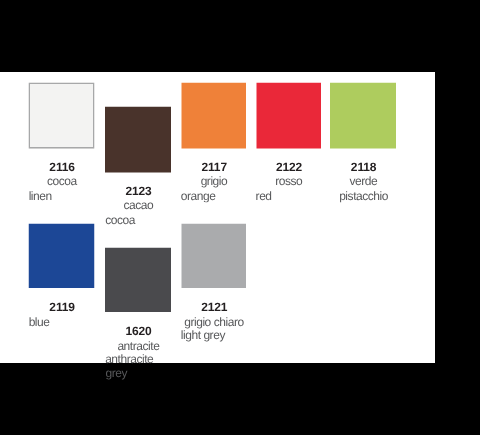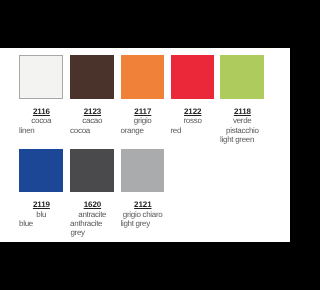--- a/index.html
+++ b/index.html
@@ -38,21 +38,21 @@
   #row-1 { top: 7.2px; }
   #row-2 { top: 100.5px; }
 
   .sw-cell {
     position: absolute;
     top: 0;
     width: 44px;
     transform: translateZ(0);
   }
   .c1 { left: 19.4px; }
-  .c2 { left: 70.4px; }
+  .c2 { left: 70.4px; margin-top: 16px; }
   .c3 { left: 120.8px; }
   .c4 { left: 170.7px; }
   .c5 { left: 220.4px; }
 
   .sw-chip {
     width: 43.6px;
     height: 43.6px;
     box-sizing: border-box;
   }
   .sw-chip.outlined {
@@ -60,21 +60,20 @@
   }
   .sw-code {
     font-size: 8px;
     font-weight: bold;
     color: #231f20;
     text-align: center;
     line-height: 9.33px;
     margin-top: 8.2px;
     letter-spacing: -0.1px;
     white-space: pre-line;
-    text-decoration: underline;
   }
   .sw-it {
     font-size: 8px;
     color: #58595b;
     text-align: center;
     line-height: 9.33px;
     letter-spacing: -0.3px;
     text-indent: -0.3px;
   }
   .sw-en {
@@ -118,31 +117,29 @@
         <div class="sw-chip" style="background: rgb(234, 40, 57);"></div>
         <div class="sw-code">2122</div>
         <div class="sw-it">rosso</div>
         <div class="sw-en">red</div>
       </div>
 
       <div class="sw-cell c5">
         <div class="sw-chip" style="background: rgb(174, 204, 94);"></div>
         <div class="sw-code">2118</div>
         <div class="sw-it">verde pistacchio</div>
-        <div class="sw-en">light green</div>
       </div>
 
     </div>
 
     <div class="sw-row" id="row-2">
 
       <div class="sw-cell c1">
         <div class="sw-chip" style="background: rgb(28, 71, 150);"></div>
         <div class="sw-code">2119</div>
-        <div class="sw-it">blu</div>
         <div class="sw-en">blue</div>
       </div>
 
       <div class="sw-cell c2">
         <div class="sw-chip" style="background: rgb(74, 74, 77);"></div>
         <div class="sw-code">1620</div>
         <div class="sw-it">antracite</div>
         <div class="sw-en">anthracite grey</div>
       </div>
 

